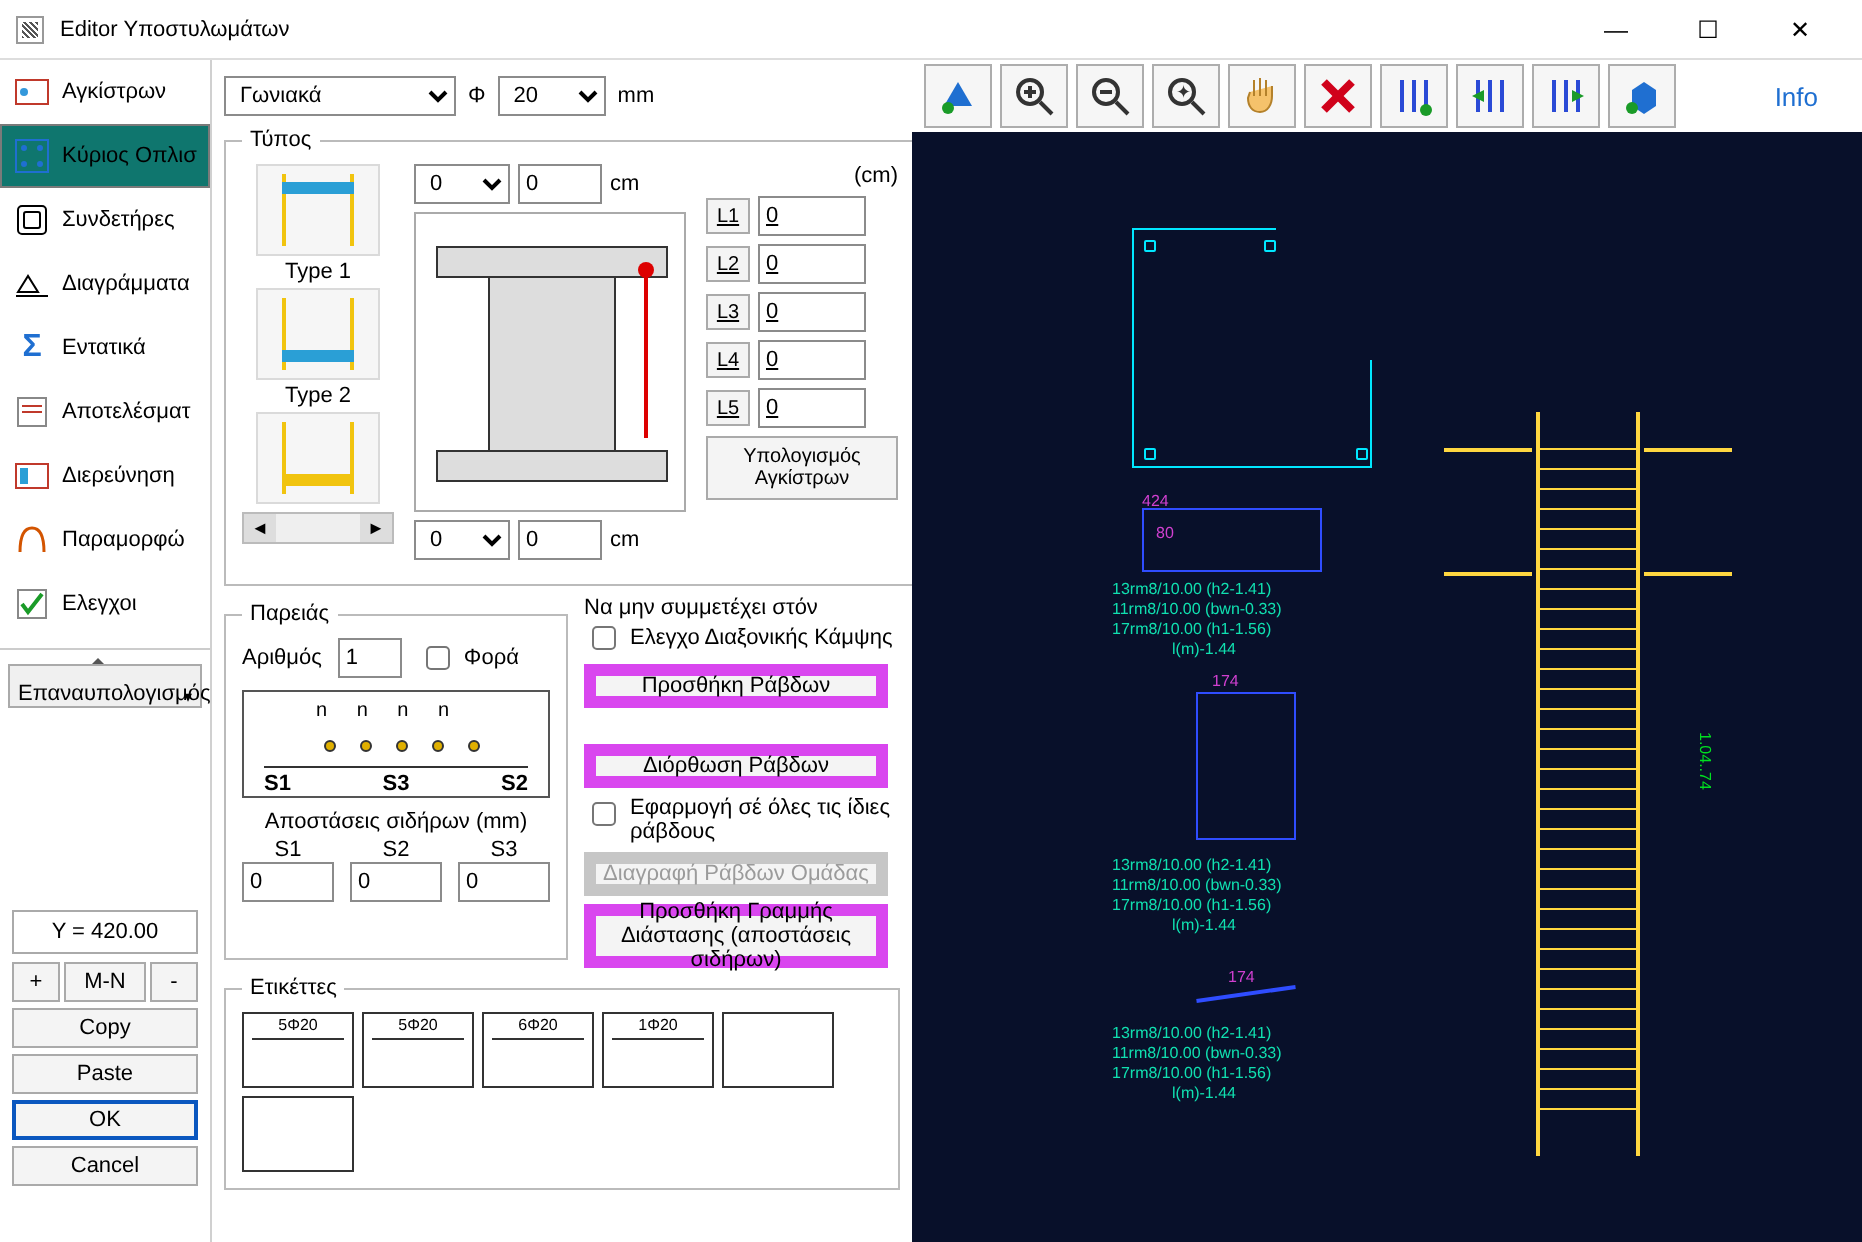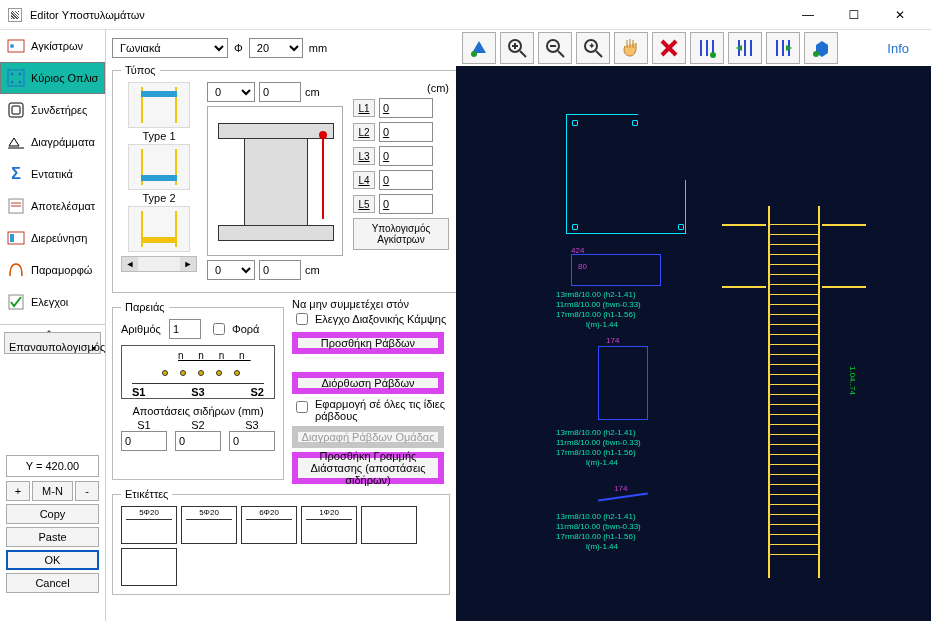--- a/index.html
+++ b/index.html
@@ -6,21 +6,21 @@
   body { margin:0; font-family:"Segoe UI",Tahoma,Arial,sans-serif; font-size:11px; color:#000; background:#fff; width:931px; }
   .titlebar { display:flex; align-items:center; height:30px; padding:0 8px; border-bottom:1px solid #ddd; }
   .titlebar .app-icon { width:14px; height:14px; margin-right:8px; display:inline-block; background:#fff; border:1px solid #999; position:relative; }
   .titlebar .app-icon::after { content:""; position:absolute; left:2px; top:2px; width:8px; height:8px; background:repeating-linear-gradient(45deg,#555,#555 1px,transparent 1px,transparent 2px); }
   .titlebar .title { flex:0 0 auto; }
   .titlebar .spacer { flex:1; }
   .winbtn { width:46px; height:30px; text-align:center; line-height:30px; font-size:12px; font-family:Arial; }
   .main { display:flex; height:591px; }
   .sidebar { width:106px; border-right:1px solid #d0d0d0; display:flex; flex-direction:column; }
   .sidebar-item { display:flex; align-items:center; height:32px; padding:2px 4px; gap:4px; border:1px solid transparent; overflow:hidden; white-space:nowrap; font-size:11px;}
-  .sidebar-item.sel { background:#14b8a6; border:1px solid #7a7a7a; }
+  .sidebar-item.sel { background:#0f766e; border:1px solid #7a7a7a; }
   .sidebar-item .ic { width:22px; height:22px; flex-shrink:0; display:flex; align-items:center; justify-content:center; }
   .sidebar .divider-bar { height:6px; background:#fff; border-top:1px solid #ccc; margin-top:6px;}
   .recalc { height:22px; margin:2px 4px 8px 4px; border:1px solid #aaa; background:#f0f0f0; display:flex; align-items:flex-end; padding:0 4px; position:relative; font-size:11px;}
   .recalc::after { content:"▾"; position:absolute; right:4px; font-size:8px; }
   .side-lower { margin-top:auto; padding:4px 6px 25px 6px; }
   .ybox { border:1px solid #aaa; height:22px; background:#fff; display:flex; align-items:center; justify-content:center; margin-bottom:4px;}
   .brow { display:flex; gap:2px; margin-bottom:3px; }
   .btn { border:1px solid #aaa; background:#f4f4f4; height:20px; display:flex; align-items:center; justify-content:center; font-size:11px; cursor:pointer; }
   .btn.w24 { width:24px; }
   .btn.full { flex:1; }
@@ -62,21 +62,21 @@
   .lrow input { width:54px;}
   .anch-btn { margin-top:4px; height:32px; border:1px solid #aaa; background:#f4f4f4; display:flex; align-items:center; justify-content:center; text-align:center; font-size:10px; line-height:11px; cursor:pointer;}
   .pare-top { display:flex; align-items:center; gap:8px; margin-bottom:6px;}
   .chk { display:inline-flex; align-items:center; gap:4px;}
   .chk input{ width:12px; height:12px;}
   .spac-dia { border:1px solid #555; height:54px; position:relative; margin-bottom:6px; background:#fff;}
   .spac-dia .line { position:absolute; left:10px; right:10px; height:1px; background:#333; bottom:14px;}
   .spac-dia .dot { position:absolute; width:6px; height:6px; border-radius:50%; background:#e0b000; border:1px solid #333; bottom:22px;}
   .spac-dia .d1{left:40px;} .spac-dia .d2{left:58px;} .spac-dia .d3{left:76px;} .spac-dia .d4{left:94px;} .spac-dia .d5{left:112px;}
   .spac-dia .lbls { position:absolute; bottom:0; left:10px; right:10px; display:flex; justify-content:space-between; font-size:11px;}
-  .spac-dia .toplbl { position:absolute; top:4px; left:56px; font-size:10px; letter-spacing:6px;text-decoration:underline;}
+  .spac-dia .toplbl { position:absolute; top:4px; left:36px; font-size:10px; letter-spacing:6px;}
   .spac-head { text-align:center; font-size:11px; margin-bottom:2px;}
   .srow { display:flex; gap:8px; justify-content:space-between;}
   .srow .sc { flex:1; text-align:center;}
   .srow input { width:46px;}
   .action-btn { width:152px; height:22px; border:6px solid #d946ef; background:#f4f4f4; display:flex; align-items:center;justify-content:center; font-size:11px; cursor:pointer; margin-top:4px;}
   .action-btn.two { height:32px; line-height:12px;}
   .action-btn.dis { color:#9b9b9b; border-color:#c6c6c6;}
   .right-actions { width:164px;}
   .pare-chk { display:flex; align-items:flex-start; gap:4px; margin-bottom:0; font-size:11px;}
   fieldset.etik .grid { display:flex; gap:4px; flex-wrap:wrap;}

